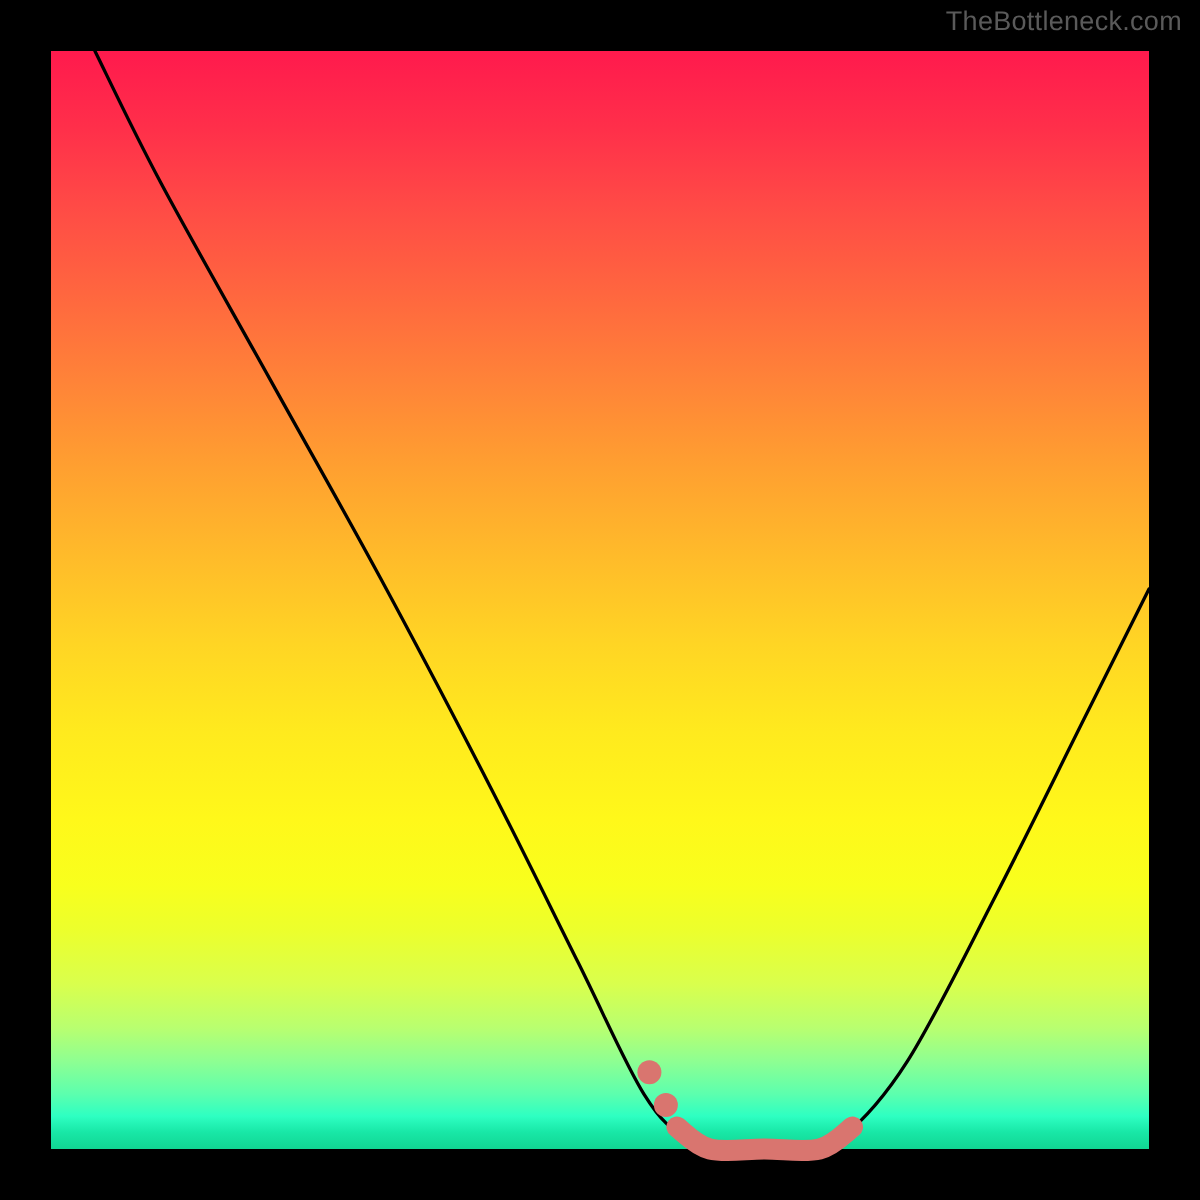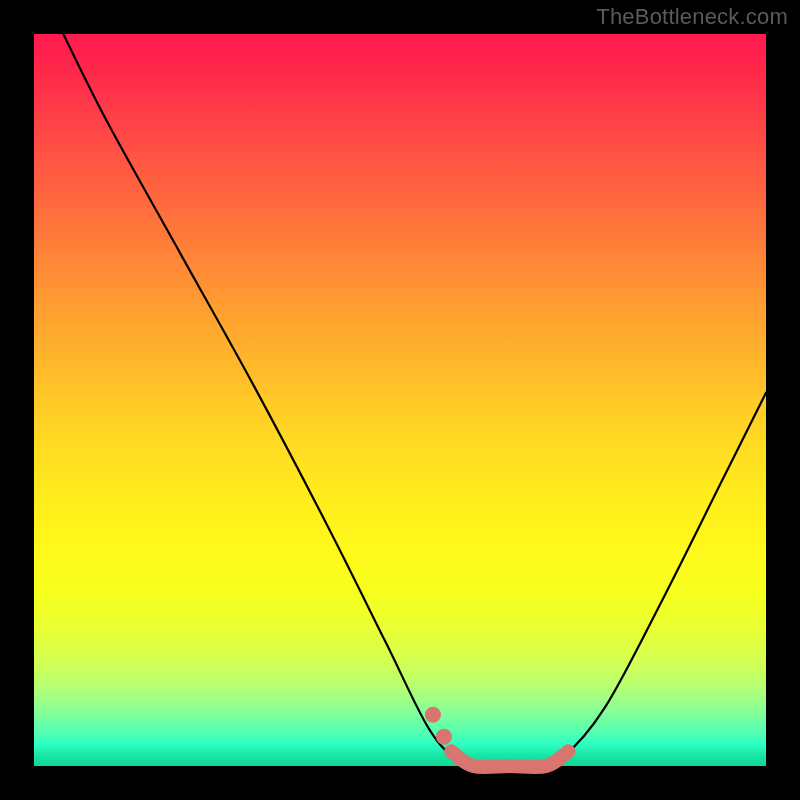--- a/index.html
+++ b/index.html
@@ -15,21 +15,21 @@
     position: relative;
     width: 800px;
     height: 800px;
     background: #000;
   }
   .watermark {
     position: absolute;
     top: 4px;
     right: 12px;
     color: #5a5a5a;
-    font-size: 22px;
+    font-size: 18px;
     font-weight: 500;
     letter-spacing: 0.2px;
     z-index: 5;
     margin-left: 25px;
   }
   .plot {
     position: absolute;
     left: 34px;
     top: 34px;
     width: 732px;

